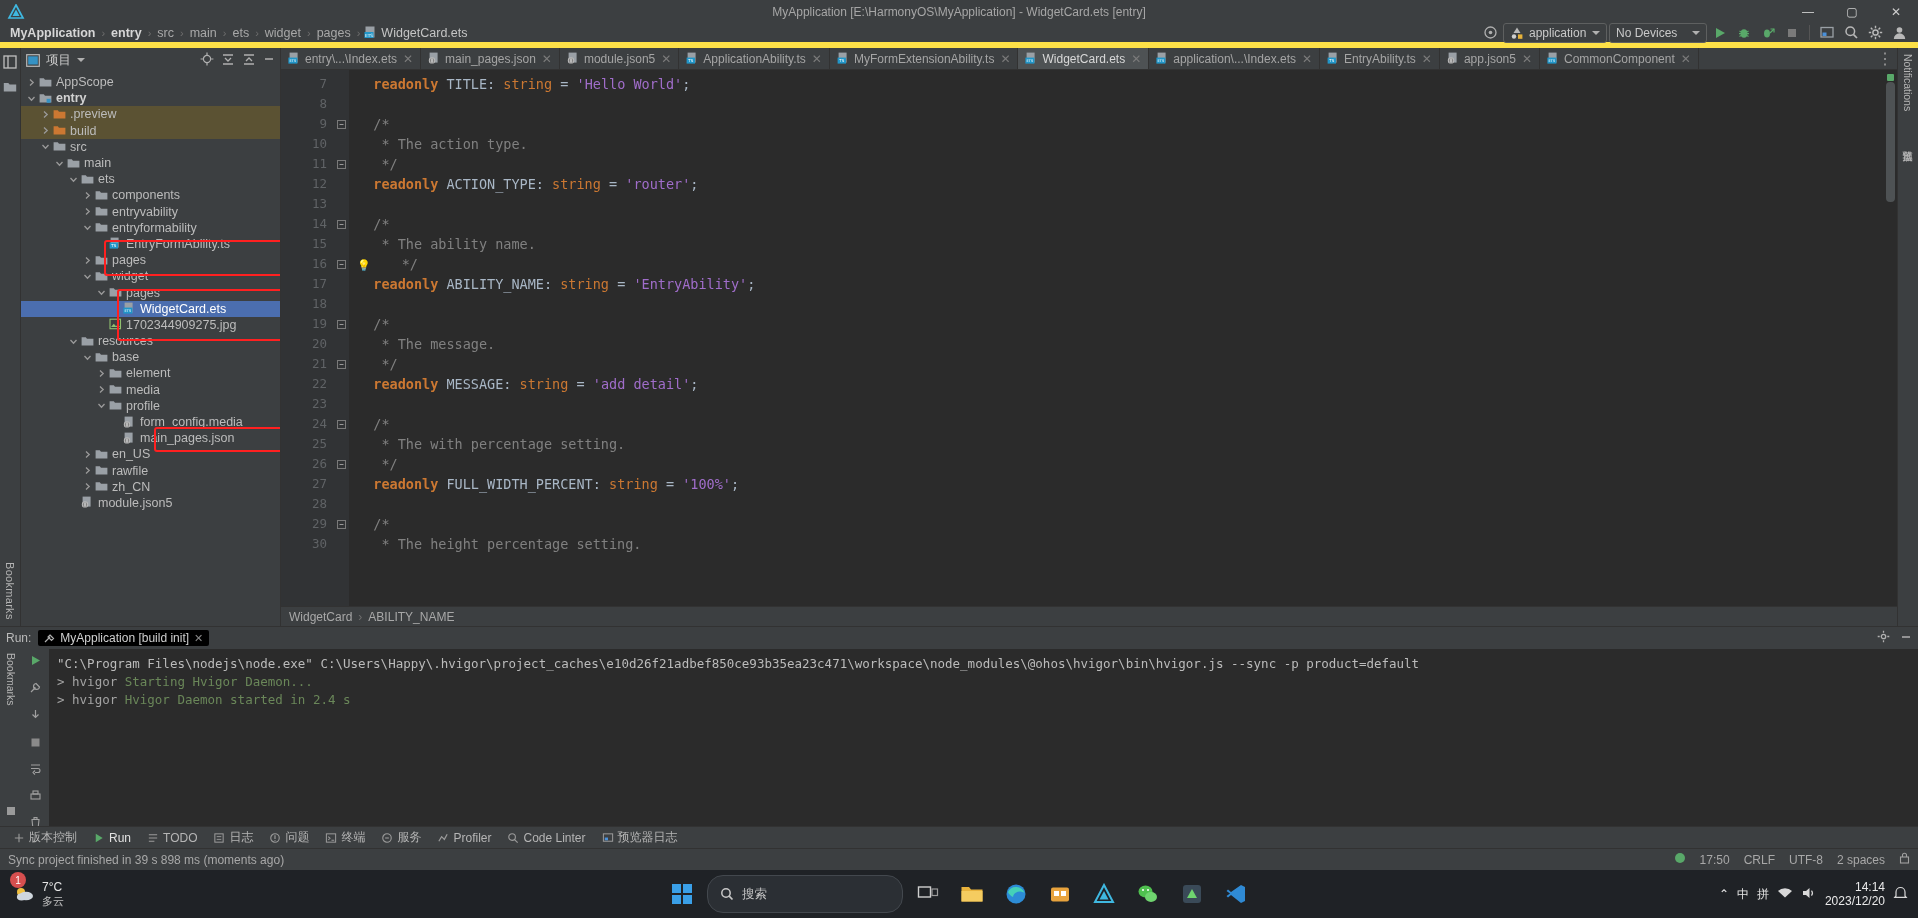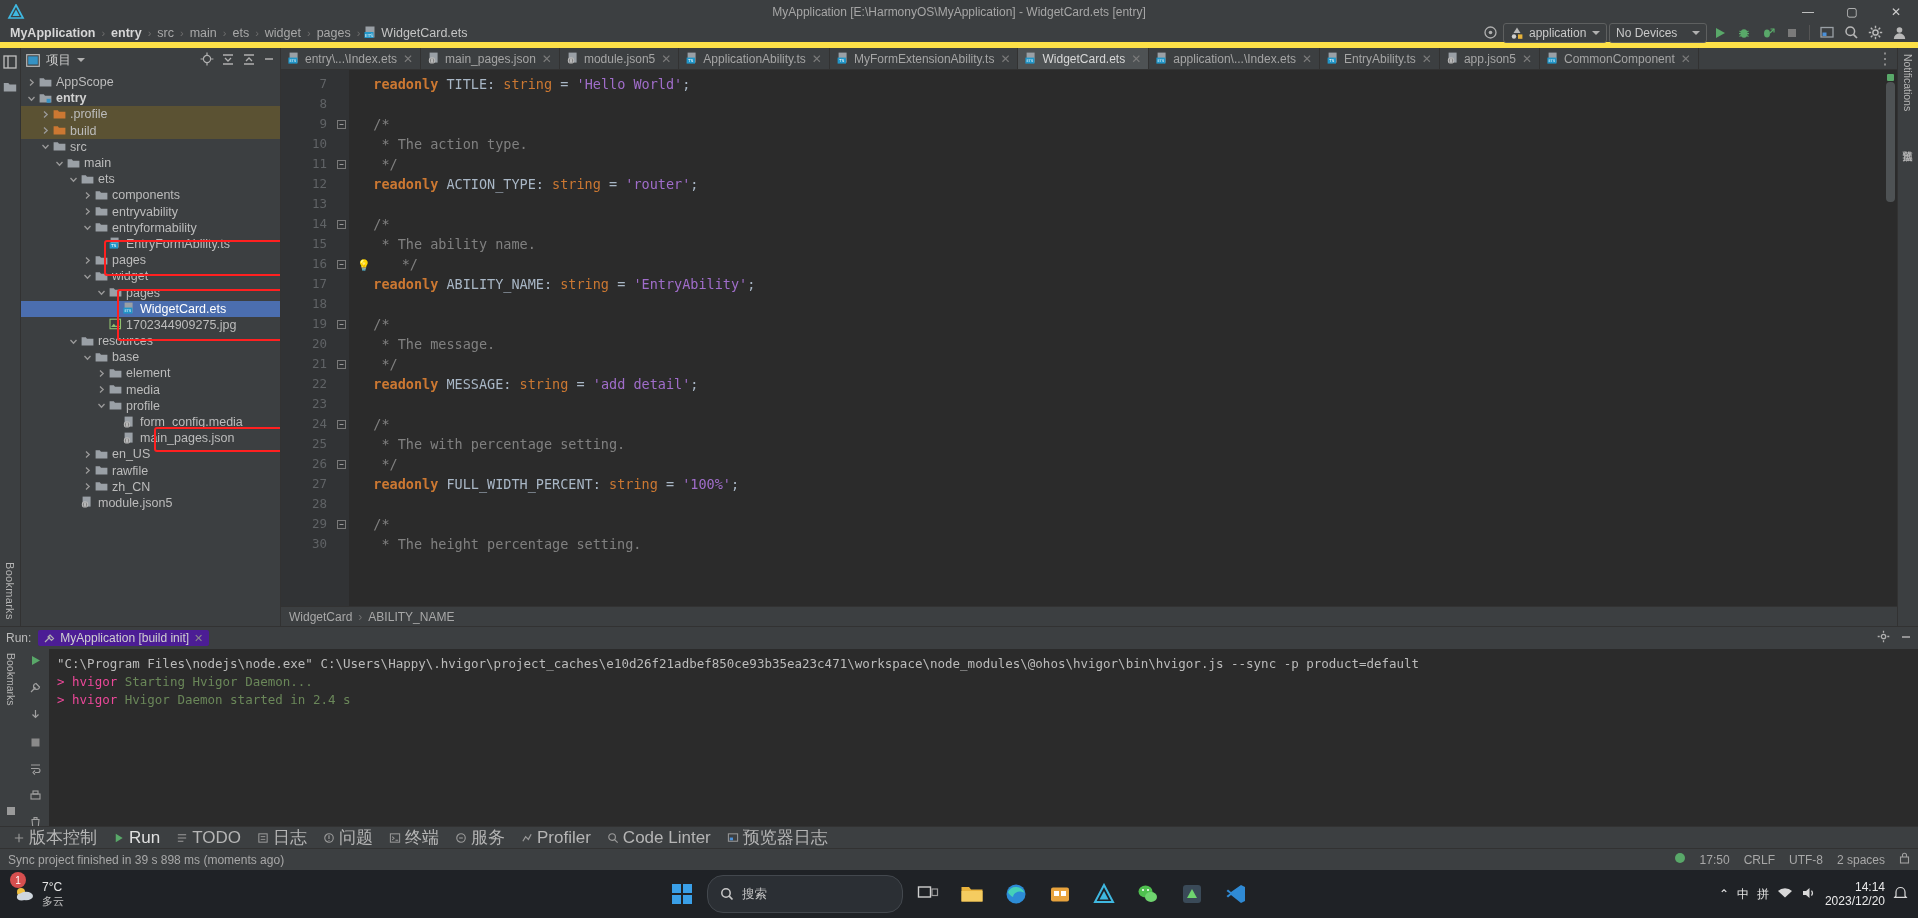--- a/index.html
+++ b/index.html
@@ -151,45 +151,45 @@
   .rrail-lbl { writing-mode: vertical-rl; font-size: 10.5px; color: #b5b5b5; }
 
   
   .runpanel { height: 200px; flex: 0 0 200px; display: flex; flex-direction: column; background: #3c3f41; border-top: 1px solid #323232; }
   .run-head {
     height: 22px; display: flex; align-items: center; gap: 7px; padding: 0 6px;
     font-size: 12px; color: #bbbbbb; flex: 0 0 22px;
   }
   .run-tab {
     display: flex; align-items: center; gap: 5px; padding: 1px 6px; font-size: 12px;
-    background: #4c1d95; border-radius: 2px; color: #d0d0d0;
+    background: #000000; border-radius: 2px; color: #d0d0d0;
   }
   .run-head-right { margin-left: auto; display: flex; gap: 10px; align-items: center; color: #b0b0b0; }
 
   .run-body { flex: 1 1 auto; display: flex; min-height: 0; }
   .run-rail {
     width: 21px; flex: 0 0 21px; background: #3c3f41; display: flex; flex-direction: column;
     align-items: center; padding-top: 4px; gap: 7px;
   }
   .run-toolcol {
     width: 28px; flex: 0 0 28px; background: #3c3f41; display: flex; flex-direction: column;
     align-items: center; padding-top: 4px; gap: 9px;
   }
   .console {
     flex: 1 1 auto; background: #2b2b2b; font-family: "DejaVu Sans Mono", monospace;
     font-size: 12.5px; padding: 6px 8px; overflow: hidden; line-height: 18px;
   }
   .cn-white { color: #bbbbbb; }
   .cn-green { color: #6a8759; }
-  .cn-gray { color: #ec4899; }
+  .cn-gray { color: #a3a3a3; }
 
   
   .toolbar-bottom {
     height: 22px; background: #3c3f41; display: flex; align-items: center; gap: 2px;
-    padding-left: 6px; font-size: 17px; color: #b5b5b5; flex: 0 0 22px; border-top: 1px solid #323232;
+    padding-left: 6px; font-size: 12px; color: #b5b5b5; flex: 0 0 22px; border-top: 1px solid #323232;
   }
   .bt { display: flex; align-items: center; gap: 4px; padding: 2px 7px; white-space: nowrap; }
   .bt.active { color: #e0e0e0; }
 
   
   .statusbar {
     height: 22px; background: #3c3f41; display: flex; align-items: center; padding: 0 8px;
     font-size: 12px; color: #a8a8a8; flex: 0 0 22px; border-top: 1px solid #323232;
   }
   .status-right { margin-left: auto; display: flex; align-items: center; gap: 14px; }
@@ -410,21 +410,21 @@
             <span class="arrow">
               <svg width="9" height="9" viewBox="0 0 9 9">
                 <path d="M3 1.5 L6.2 4.5 L3 7.5" stroke="#9a9a9a" stroke-width="1.3" fill="none"></path>
               </svg>
             </span>
             <span class="ticon">
               <svg width="13" height="13" viewBox="0 0 13 13">
                 <path d="M0.6 2.2 h4.2 l1.2 1.5 h6.4 v6.8 h-11.8 Z" fill="#cc7832"></path>
               </svg>
             </span>
-            <span class="tlabel">.profile</span>
+            <span class="tlabel">.preview</span>
           </div>
           <div class="trow hl-build" style="padding-left: 18px;">
             <span class="arrow">
               <svg width="9" height="9" viewBox="0 0 9 9">
                 <path d="M3 1.5 L6.2 4.5 L3 7.5" stroke="#9a9a9a" stroke-width="1.3" fill="none"></path>
               </svg>
             </span>
             <span class="ticon">
               <svg width="13" height="13" viewBox="0 0 13 13">
                 <path d="M0.6 2.2 h4.2 l1.2 1.5 h6.4 v6.8 h-11.8 Z" fill="#cc7832"></path>

